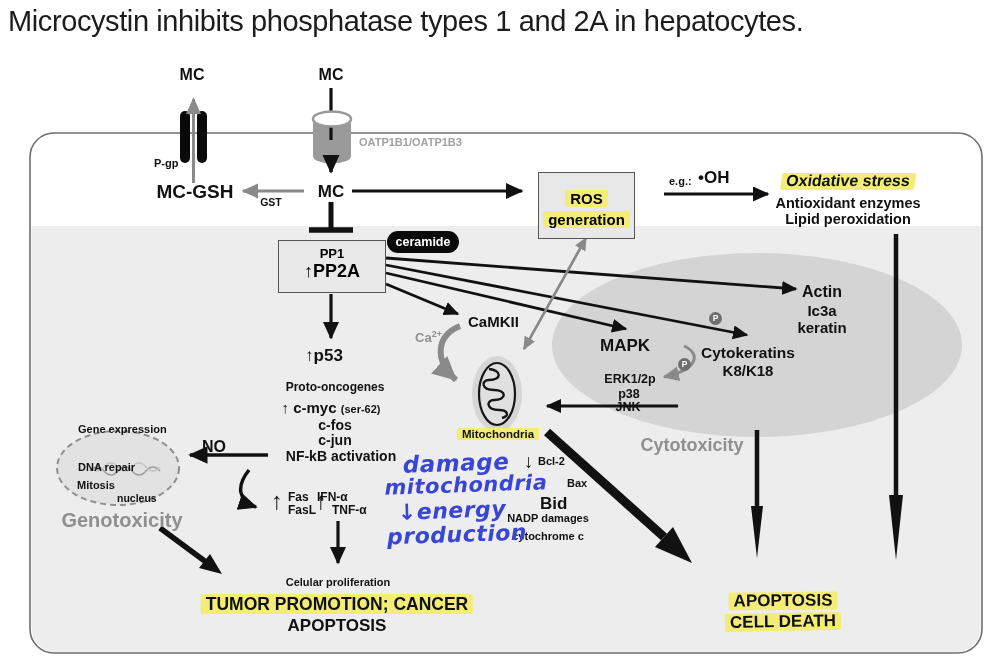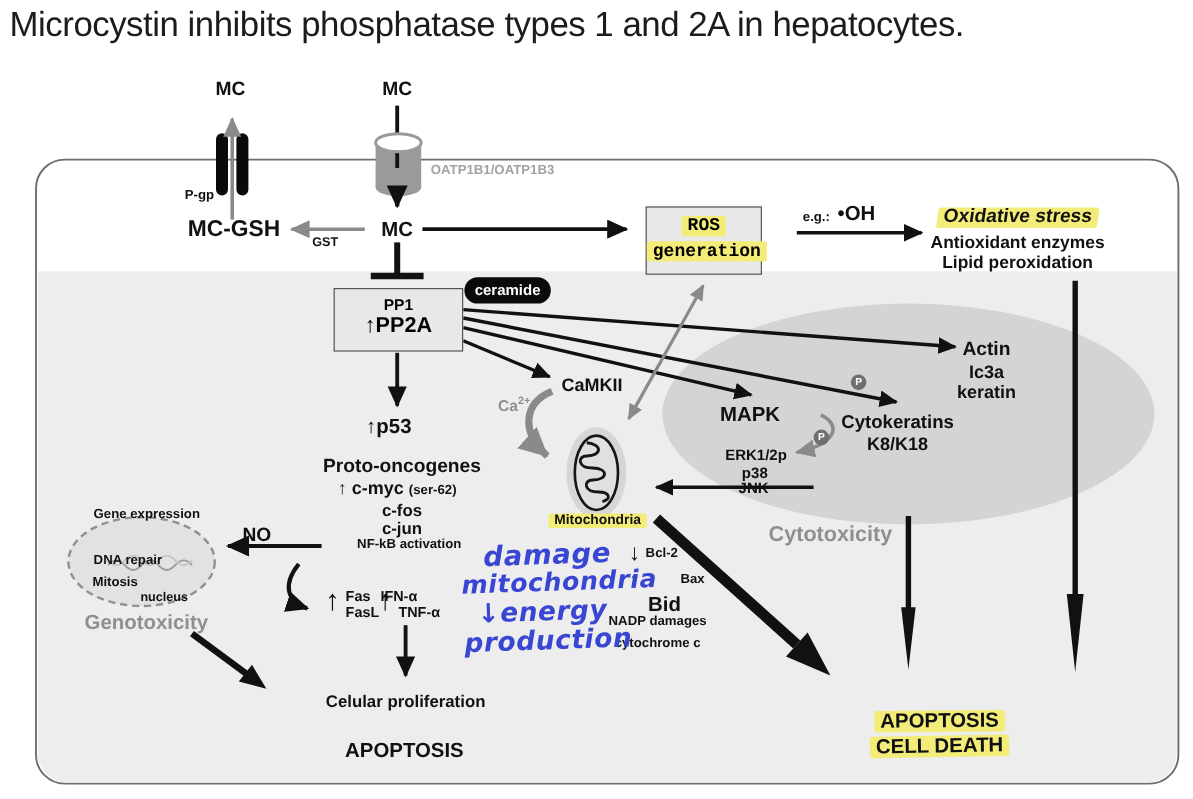--- a/index.html
+++ b/index.html
@@ -117,21 +117,21 @@
 
   <div class="lbl ctr" style="left:192px;top:67px;font-size:16px;">MC</div>
   <div class="lbl ctr" style="left:331px;top:67px;font-size:16px;">MC</div>
   <div class="lbl" style="left:154px;top:158px;font-size:11px;">P-gp</div>
   <div class="lbl ltgray" style="left:359px;top:137px;font-size:11px;">OATP1B1/OATP1B3</div>
 
   <div class="lbl ctr" style="left:195px;top:182px;font-size:19px;">MC-GSH</div>
   <div class="lbl ctr" style="left:271px;top:197px;font-size:10.5px;">GST</div>
   <div class="lbl ctr" style="left:331px;top:183px;font-size:17px;">MC</div>
 
-  <div class="box" style="left:538px;top:172px;width:95px;height:50px;padding-top:5px;font-family:Liberation Mono, monospace;">
+  <div class="box" style="left:538px;top:172px;width:95px;height:50px;padding-top:15px;">
     <div style="font-size:15px;font-weight:bold;line-height:21px;"><span class="hl">ROS</span></div>
     <div style="font-size:15px;font-weight:bold;line-height:21px;"><span class="hl">generation</span></div>
   </div>
   <div class="lbl" style="left:669px;top:176px;font-size:11px;">e.g.:</div>
   <div class="lbl" style="left:698px;top:169px;font-size:17px;">•OH</div>
 
   <div class="lbl ctr" style="left:848px;top:173px;font-size:16px;"><span class="hl" style="transform:skewX(-8deg);display:inline-block;">Oxidative stress</span></div>
   <div class="lbl ctr" style="left:848px;top:196px;font-size:14.5px;">Antioxidant enzymes</div>
   <div class="lbl ctr" style="left:848px;top:212px;font-size:14.5px;">Lipid peroxidation</div>
 
@@ -151,32 +151,32 @@
   <div class="pcircle" style="left:678px;top:358px;">P</div>
 
   <div class="lbl ctr" style="left:748px;top:345px;font-size:15.5px;">Cytokeratins</div>
   <div class="lbl ctr" style="left:748px;top:363px;font-size:15px;text-align:center;">K8/K18</div>
   <div class="lbl ctr" style="left:822px;top:284px;font-size:16px;">Actin</div>
   <div class="lbl ctr" style="left:822px;top:303px;font-size:15px;">Ic3a</div>
   <div class="lbl ctr" style="left:822px;top:320px;font-size:15px;">keratin</div>
   <div class="lbl ctr gray" style="left:692px;top:436px;font-size:18px;">Cytotoxicity</div>
 
   <div class="lbl ctr" style="left:324px;top:347px;font-size:17px;">↑p53</div>
-  <div class="lbl ctr" style="left:335px;top:381px;font-size:16px;">Proto-oncogenes</div>
+  <div class="lbl ctr" style="left:335px;top:381px;font-size:12px;">Proto-oncogenes</div>
   <div class="lbl ctr" style="left:331px;top:400px;font-size:15px;"><span>↑</span> <span>c-myc</span> <span style="font-size:11px;">(ser-62)</span></div>
   <div class="lbl ctr" style="left:335px;top:418px;font-size:14px;">c-fos</div>
   <div class="lbl ctr" style="left:335px;top:433px;font-size:14px;">c-jun</div>
-  <div class="lbl ctr" style="left:341px;top:449px;font-size:11px;">NF-kB activation</div>
+  <div class="lbl ctr" style="left:341px;top:449px;font-size:14px;">NF-kB activation</div>
   <div class="lbl ctr" style="left:214px;top:439px;font-size:16px;">NO</div>
 
   <div class="lbl" style="left:78px;top:424px;font-size:11px;">Gene expression</div>
   <div class="lbl" style="left:78px;top:462px;font-size:11px;">DNA repair</div>
   <div class="lbl" style="left:77px;top:480px;font-size:11px;">Mitosis</div>
   <div class="lbl" style="left:117px;top:493px;font-size:10.5px;">nucleus</div>
-  <div class="lbl ctr gray" style="left:122px;top:510px;font-size:17px;">Genotoxicity</div>
+  <div class="lbl ctr gray" style="left:122px;top:510px;font-size:20px;">Genotoxicity</div>
 
   <div class="arrowglyph" style="left:271px;top:487px;font-size:24px;">↑</div>
   <div class="lbl" style="left:288px;top:491px;font-size:12px;">Fas</div>
   <div class="lbl" style="left:288px;top:504px;font-size:12px;">FasL</div>
   <div class="arrowglyph" style="left:315px;top:487px;font-size:24px;">↑</div>
   <div class="lbl" style="left:317px;top:491px;font-size:12px;">IFN-α</div>
   <div class="lbl" style="left:332px;top:504px;font-size:12px;">TNF-α</div>
 
   <div class="hand" style="left:456px;top:450px;font-size:23px;">damage</div>
   <div class="hand" style="left:466px;top:473px;font-size:21px;">mitochondria</div>
@@ -185,19 +185,20 @@
 
   <div class="lbl ctr" style="left:498px;top:428px;font-size:11.5px;"><span class="hl">Mitochondria</span></div>
   <div class="arrowglyph" style="left:524px;top:451px;font-size:19px;">↓</div>
   <div class="lbl" style="left:538px;top:456px;font-size:11px;">Bcl-2</div>
   <div class="arrowglyph" style="left:524px;top:473px;font-size:19px;">↑</div>
   <div class="lbl" style="left:539px;top:478px;font-size:11px;padding-left:28px;">Bax</div>
   <div class="lbl" style="left:540px;top:495px;font-size:17px;">Bid</div>
   <div class="lbl ctr" style="left:548px;top:513px;font-size:11px;">NADP damages</div>
   <div class="lbl ctr" style="left:548px;top:531px;font-size:11px;">cytochrome c</div>
 
-  <div class="lbl ctr" style="left:338px;top:577px;font-size:14px;text-align:center;">Celular proliferation</div>
+  <div class="lbl ctr" style="left:338px;top:577px;font-size:11px;text-align:center;">Celular proliferation</div>
+  <div class="lbl ctr" style="left:337px;top:595px;font-size:17.5px;"><span class="hl">TUMOR PROMOTION; CANCER</span></div>
   <div class="lbl ctr" style="left:337px;top:617px;font-size:17px;">APOPTOSIS</div>
 
   <div class="lbl ctr" style="left:783px;top:592px;font-size:17px;"><span class="hl" style="display:inline-block;transform:rotate(-0.5deg);">APOPTOSIS</span></div>
   <div class="lbl ctr" style="left:783px;top:613px;font-size:17px;"><span class="hl" style="display:inline-block;transform:rotate(-1deg);">CELL DEATH</span></div>
 
 </div>
 
 </body></html>

